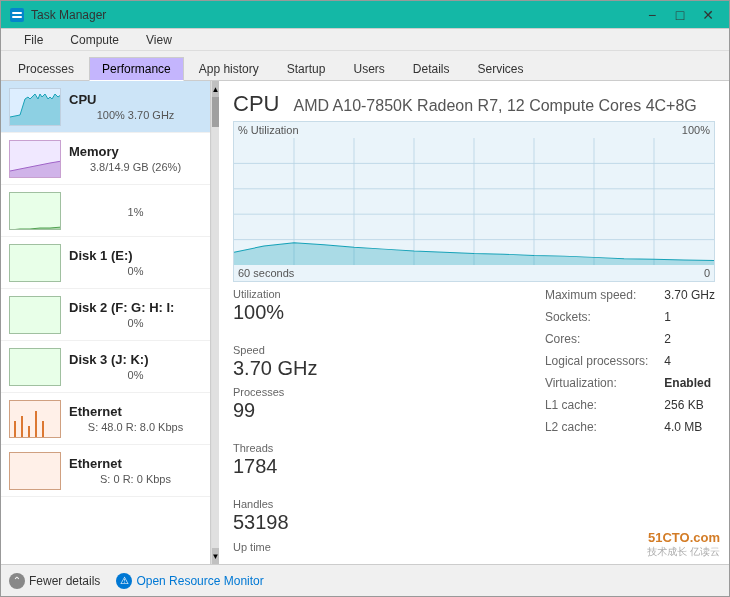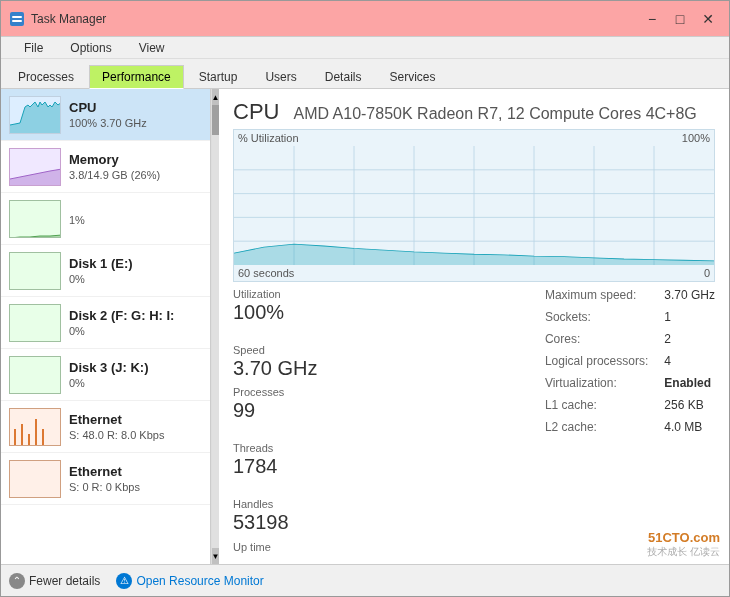--- a/index.html
+++ b/index.html
@@ -13,22 +13,22 @@
     }
     .window {
       width: 730px;
       height: 597px;
       background: #f0f0f0;
       border: 1px solid #999;
       display: flex;
       flex-direction: column;
     }
     .title-bar {
-      background: #fca5a5;
-      height: 36px;
+      background: #14b8a6;
+      height: 28px;
       display: flex;
       align-items: center;
       padding: 0 8px;
       border-bottom: 1px solid #ccc;
       flex-shrink: 0;
     }
     .title-bar-icon {
       width: 16px;
       height: 16px;
       margin-right: 6px;
@@ -86,21 +86,21 @@
       padding: 4px 12px;
       font-size: 12px;
       cursor: pointer;
       border: 1px solid transparent;
       border-bottom: none;
       color: #333;
       margin-right: 2px;
       background: transparent;
     }
     .tab.active {
-      background: #bef264;
+      background: #c4b5fd;
       border-color: #ccc;
       border-bottom: 1px solid white;
       margin-bottom: -1px;
       color: #000;
     }
     .content {
       display: flex;
       flex: 1;
       overflow: hidden;
     }
@@ -141,20 +141,21 @@
     .sidebar-info { flex: 1; }
     .sidebar-label {
       font-size: 13px;
       font-weight: 600;
       color: #222;
     }
     .sidebar-sublabel {
       font-size: 11px;
       color: #555;
       margin-top: 2px;
+      text-align: center;
     }
     .main-panel {
       flex: 1;
       background: white;
       display: flex;
       flex-direction: column;
       padding: 10px 14px;
       overflow: hidden;
     }
     .main-header {
@@ -306,27 +307,28 @@
     <span class="title-bar-text">Task Manager</span>
     <div class="title-bar-controls">
       <button class="title-btn">−</button>
       <button class="title-btn">□</button>
       <button class="title-btn close">✕</button>
     </div>
   </div>
 
   <div class="menu-bar">
     <span class="menu-item">File</span>
-    <span class="menu-item">Options</span>
+    <span class="menu-item">Compute</span>
     <span class="menu-item">View</span>
   </div>
 
   <div class="tabs-bar">
     <div class="tab">Processes</div>
     <div class="tab active">Performance</div>
+    <div class="tab">App history</div>
     <div class="tab">Startup</div>
     <div class="tab">Users</div>
     <div class="tab">Details</div>
     <div class="tab">Services</div>
   </div>
 
   <div class="content">
 
     <div class="sidebar">
 

